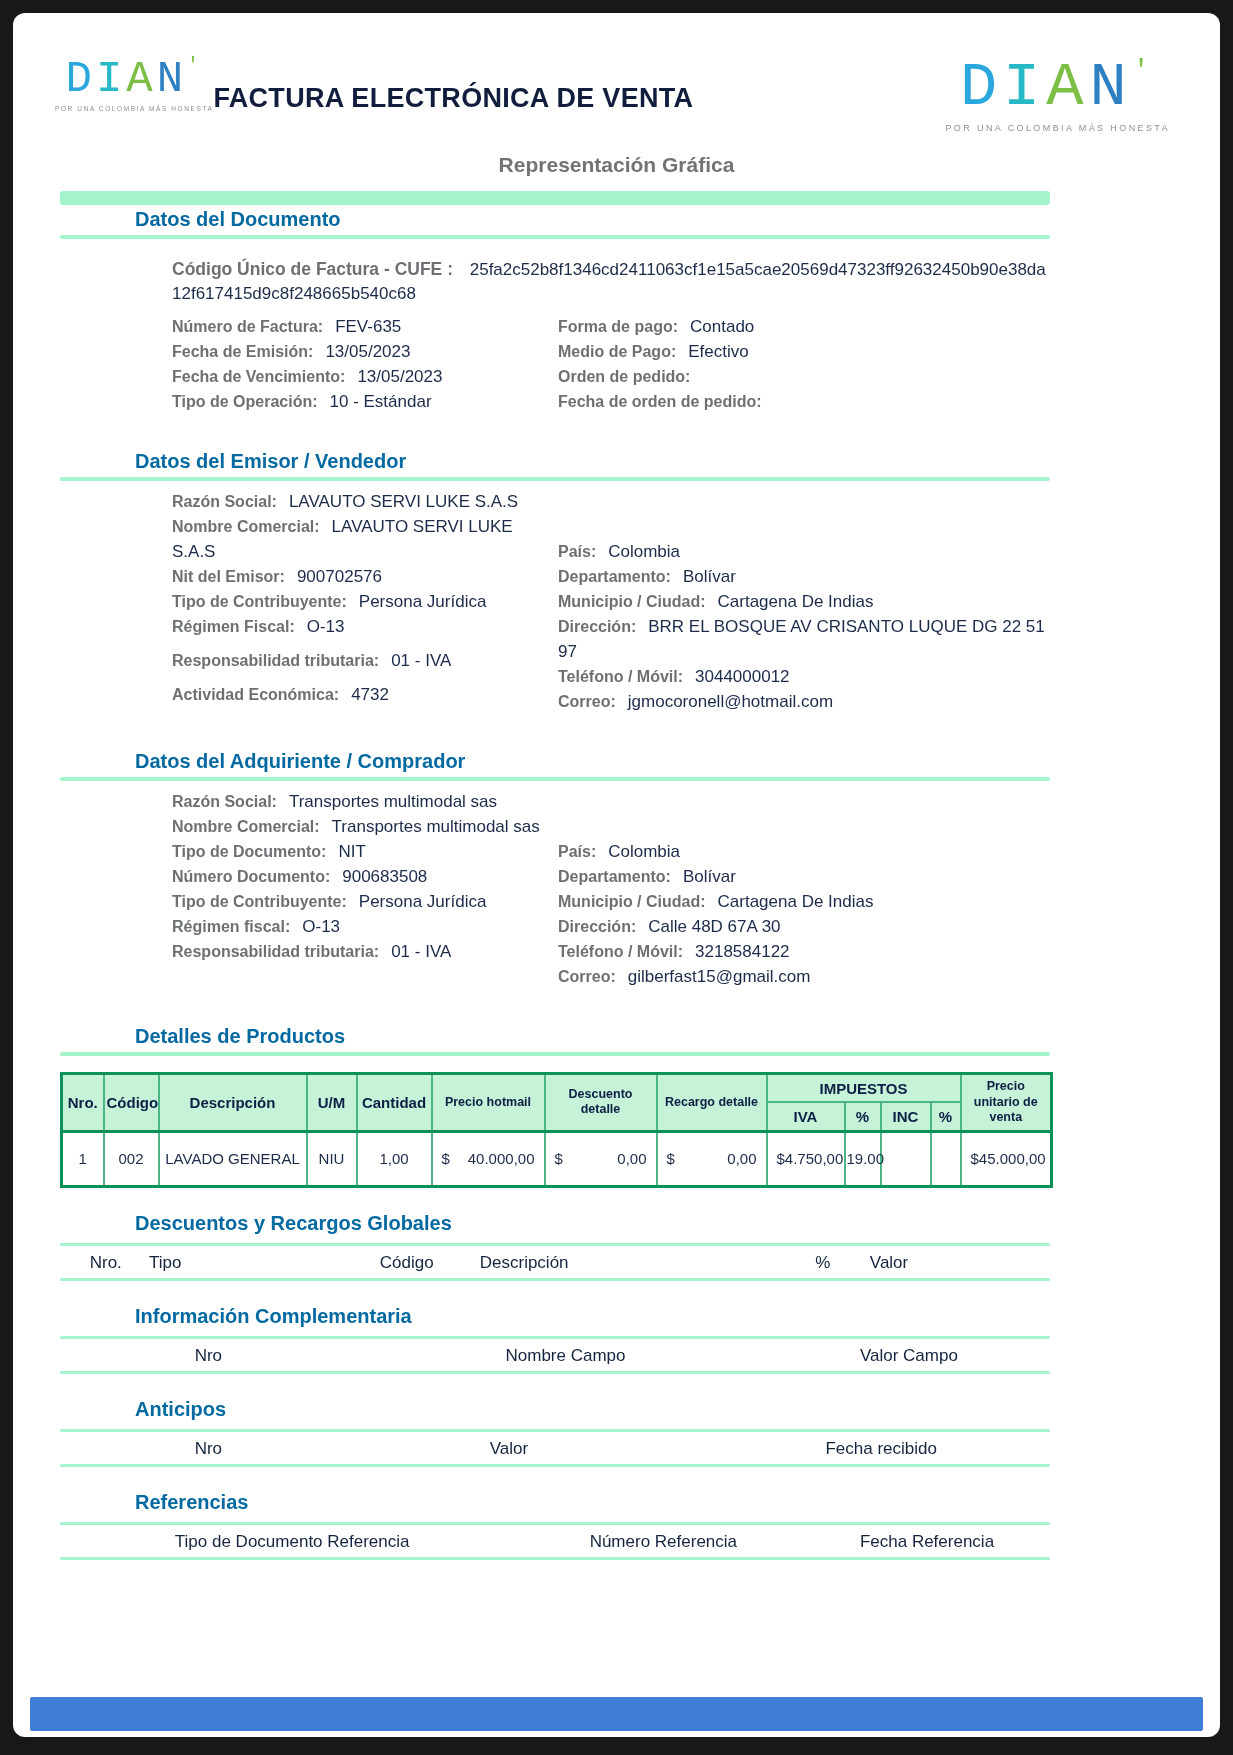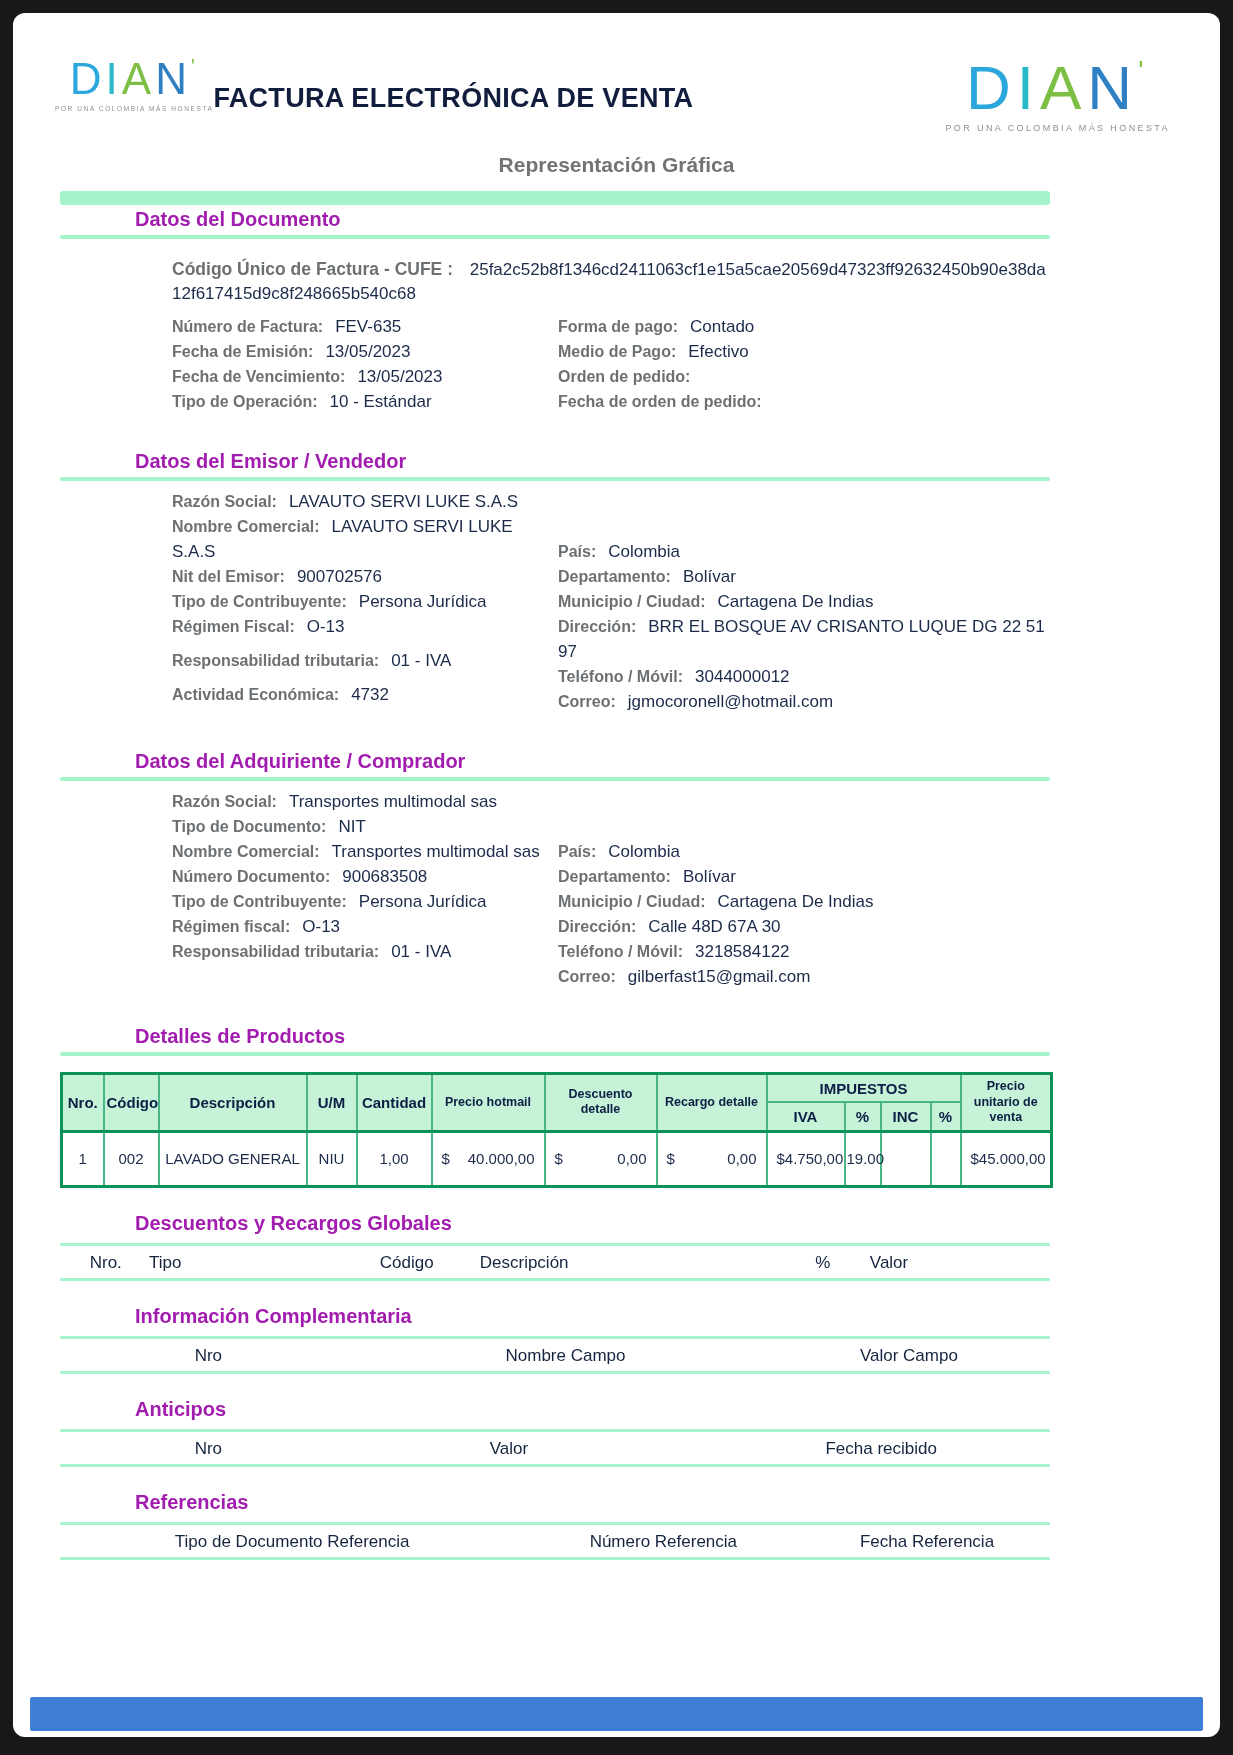--- a/index.html
+++ b/index.html
@@ -12,36 +12,36 @@
   .page {
     position:absolute; left:13px; top:13px;
     width:1207px; height:1724px;
     background:#ffffff;
     border-radius:12px;
     overflow:hidden;
   }
   
   .doc-header { display:flex; justify-content:space-between; align-items:flex-start; padding:44px 50px 0 42px; }
   .logo { display:flex; flex-direction:column; align-items:center; }
-  .logo-letters { font-family:Liberation Sans, sans-serif; line-height:1; letter-spacing:4px; white-space:nowrap; }
+  .logo-letters { font-family:Liberation Mono, monospace; line-height:1; letter-spacing:4px; white-space:nowrap; }
   .logo-sm .logo-letters { font-size:44px; }
   .logo-lg .logo-letters { font-size:62px; letter-spacing:6px; }
   .logo .l-d { color:#2aa7dc; } .logo .l-i { color:#29b8c6; }
   .logo .l-a { color:#7cbf44; } .logo .l-n { color:#2f80c2; }
   .logo .l-tick { color:#7cbf44; font-size:0.45em; vertical-align:top; }
   .logo-tagline { color:#8a9096; letter-spacing:1.6px; margin-top:4px; white-space:nowrap; }
   .logo-sm .logo-tagline { font-size:6.5px; }
   .logo-lg .logo-tagline { font-size:9px; letter-spacing:2.4px; }
   .title-block { text-align:left; margin-top:26px; flex:1; }
   .doc-title { font-size:27px; font-weight:bold; color:#101d3c; letter-spacing:0.3px; }
   .doc-subtitle { text-align:center; font-size:21px; font-weight:bold; color:#737373; margin-top:20px; }
   
   .content { width:990px; margin-left:47px; }
   .bar-thick { height:14px; background:#a4f3ca; border-radius:3px; }
-  .sec-heading { font-size:20px; font-weight:bold; color:#a21caf; padding-left:75px; margin:3px 0 4px 0; }
+  .sec-heading { font-size:20px; font-weight:bold; color:#0369a1; padding-left:75px; margin:3px 0 4px 0; }
   .mint-line { height:4px; background:#a4f3ca; border-radius:2px; }
   .mint-thin { height:3px; background:#a4f3ca; border-radius:2px; }
   .sec1 { margin-top:14px; }
   .sec { margin-top:36px; }
   .fields { padding-left:112px; }
   .cufe { margin-top:18px; font-size:17px; line-height:24px; }
   .cufe-label { color:#6d7073; font-weight:bold; font-size:17.5px; }
   .cufe-value { color:#1c2b4a; word-break:break-all; }
   .fieldcols { display:flex; margin-top:8px; }
   .fcol-l { width:386px; flex-shrink:0; }
@@ -143,22 +143,22 @@
         </div>
       </div>
     </section>
 
     <section class="sec">
       <h2 class="sec-heading">Datos del Adquiriente / Comprador</h2>
       <div class="mint-line"></div>
       <div class="fields fieldcols">
         <div class="fcol-l">
           <div class="frow"><span class="flabel">Razón Social:</span><span class="fvalue">Transportes multimodal sas</span></div>
+          <div class="frow"><span class="flabel">Nombre Comercial:</span><span class="fvalue">Transportes multimodal sas</span></div>
           <div class="frow"><span class="flabel">Tipo de Documento:</span><span class="fvalue">NIT</span></div>
-          <div class="frow"><span class="flabel">Nombre Comercial:</span><span class="fvalue">Transportes multimodal sas</span></div>
           <div class="frow"><span class="flabel">Número Documento:</span><span class="fvalue">900683508</span></div>
           <div class="frow"><span class="flabel">Tipo de Contribuyente:</span><span class="fvalue">Persona Jurídica</span></div>
           <div class="frow"><span class="flabel">Régimen fiscal:</span><span class="fvalue">O-13</span></div>
           <div class="frow"><span class="flabel">Responsabilidad tributaria:</span><span class="fvalue">01 - IVA</span></div>
         </div>
         <div class="fcol-r offset2">
           <div class="frow"><span class="flabel">País:</span><span class="fvalue">Colombia</span></div>
           <div class="frow"><span class="flabel">Departamento:</span><span class="fvalue">Bolívar</span></div>
           <div class="frow"><span class="flabel">Municipio / Ciudad:</span><span class="fvalue">Cartagena De Indias</span></div>
           <div class="frow"><span class="flabel">Dirección:</span><span class="fvalue">Calle 48D 67A 30</span></div>

